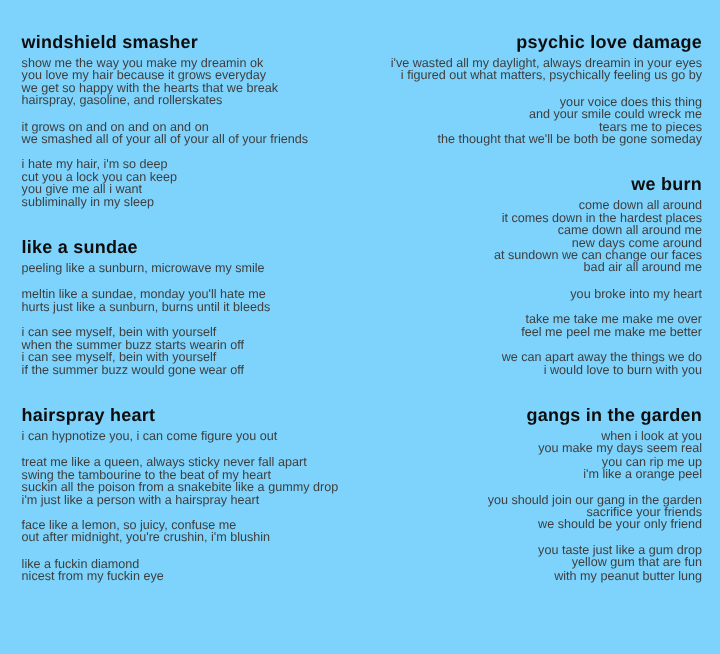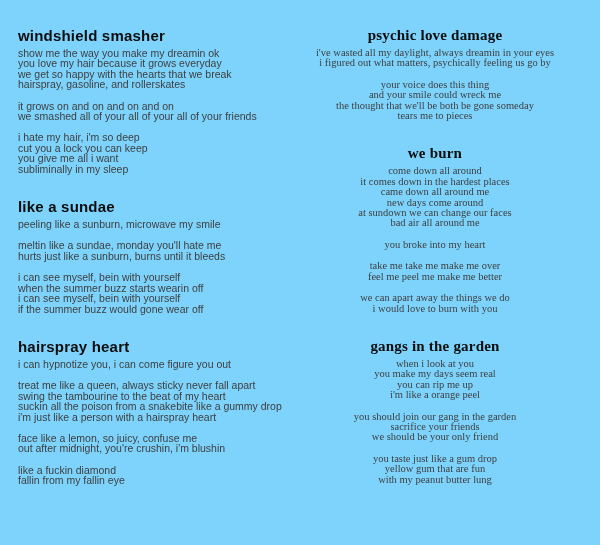--- a/index.html
+++ b/index.html
@@ -6,21 +6,21 @@
   .page {
     position: relative;
     width: 600px;
     height: 545px;
     background: #7dd3fc;
     font-family: "Liberation Sans", sans-serif;
     overflow: hidden;
   }
   .column { position: absolute; top: 27px; }
   .column.left  { left: 18px;  width: 286px; text-align: left; }
-  .column.right { right: 15px; width: 300px; text-align: center; font-family: Liberation Serif, serif; }
+  .column.right { right: 15px; width: 300px; text-align: right; }
   .song { margin-bottom: 24px; }
   .song-title {
     margin: 0 0 4px 0;
     font-size: 15px;
     line-height: 17px;
     font-weight: bold;
     letter-spacing: 0.2px;
     color: #0d0d0d;
   }
   .stanza { margin-bottom: 11px; }
@@ -83,36 +83,36 @@
           <div class="line">swing the tambourine to the beat of my heart</div>
           <div class="line">suckin all the poison from a snakebite like a gummy drop</div>
           <div class="line">i'm just like a person with a hairspray heart</div>
         </div>
         <div class="stanza">
           <div class="line">face like a lemon, so juicy, confuse me</div>
           <div class="line">out after midnight, you're crushin, i'm blushin</div>
         </div>
         <div class="stanza">
           <div class="line">like a fuckin diamond</div>
-          <div class="line">fallin from my fallin eye</div>
+          <div class="line">nicest from my fuckin eye</div>
         </div>
       </section>
     </div>
   <div class="column right">
       <section class="song">
         <h2 class="song-title">psychic love damage</h2>
         <div class="stanza">
           <div class="line">i've wasted all my daylight, always dreamin in your eyes</div>
           <div class="line">i figured out what matters, psychically feeling us go by</div>
         </div>
         <div class="stanza">
           <div class="line">your voice does this thing</div>
           <div class="line">and your smile could wreck me</div>
+          <div class="line">tears me to pieces</div>
           <div class="line">the thought that we'll be both be gone someday</div>
-          <div class="line">tears me to pieces</div>
         </div>
       </section>
       <section class="song">
         <h2 class="song-title">we burn</h2>
         <div class="stanza">
           <div class="line">come down all around</div>
           <div class="line">it comes down in the hardest places</div>
           <div class="line">came down all around me</div>
           <div class="line">new days come around</div>
           <div class="line">at sundown we can change our faces</div>

